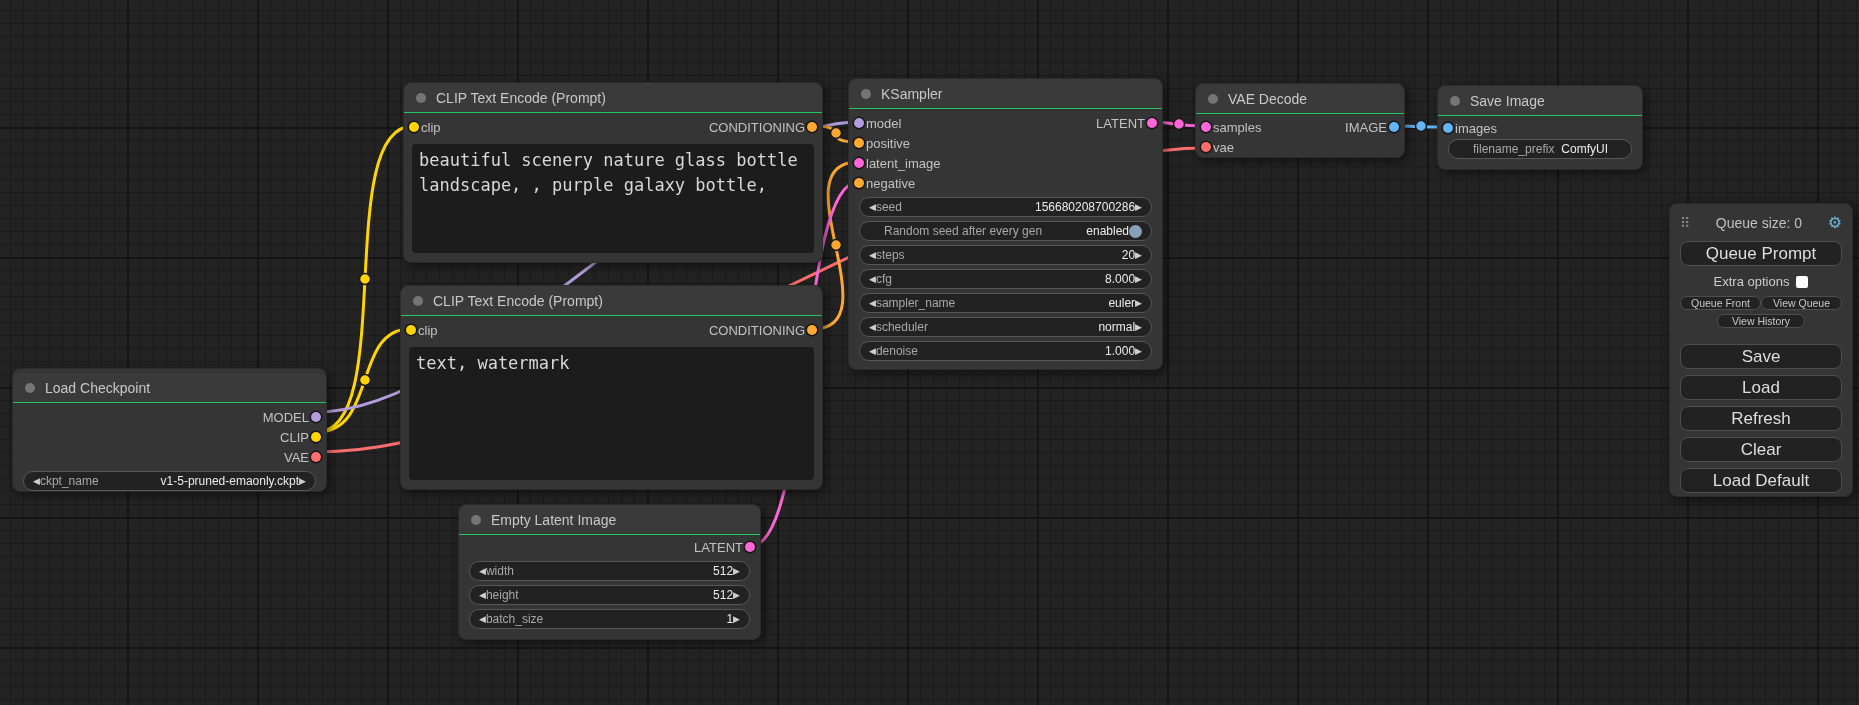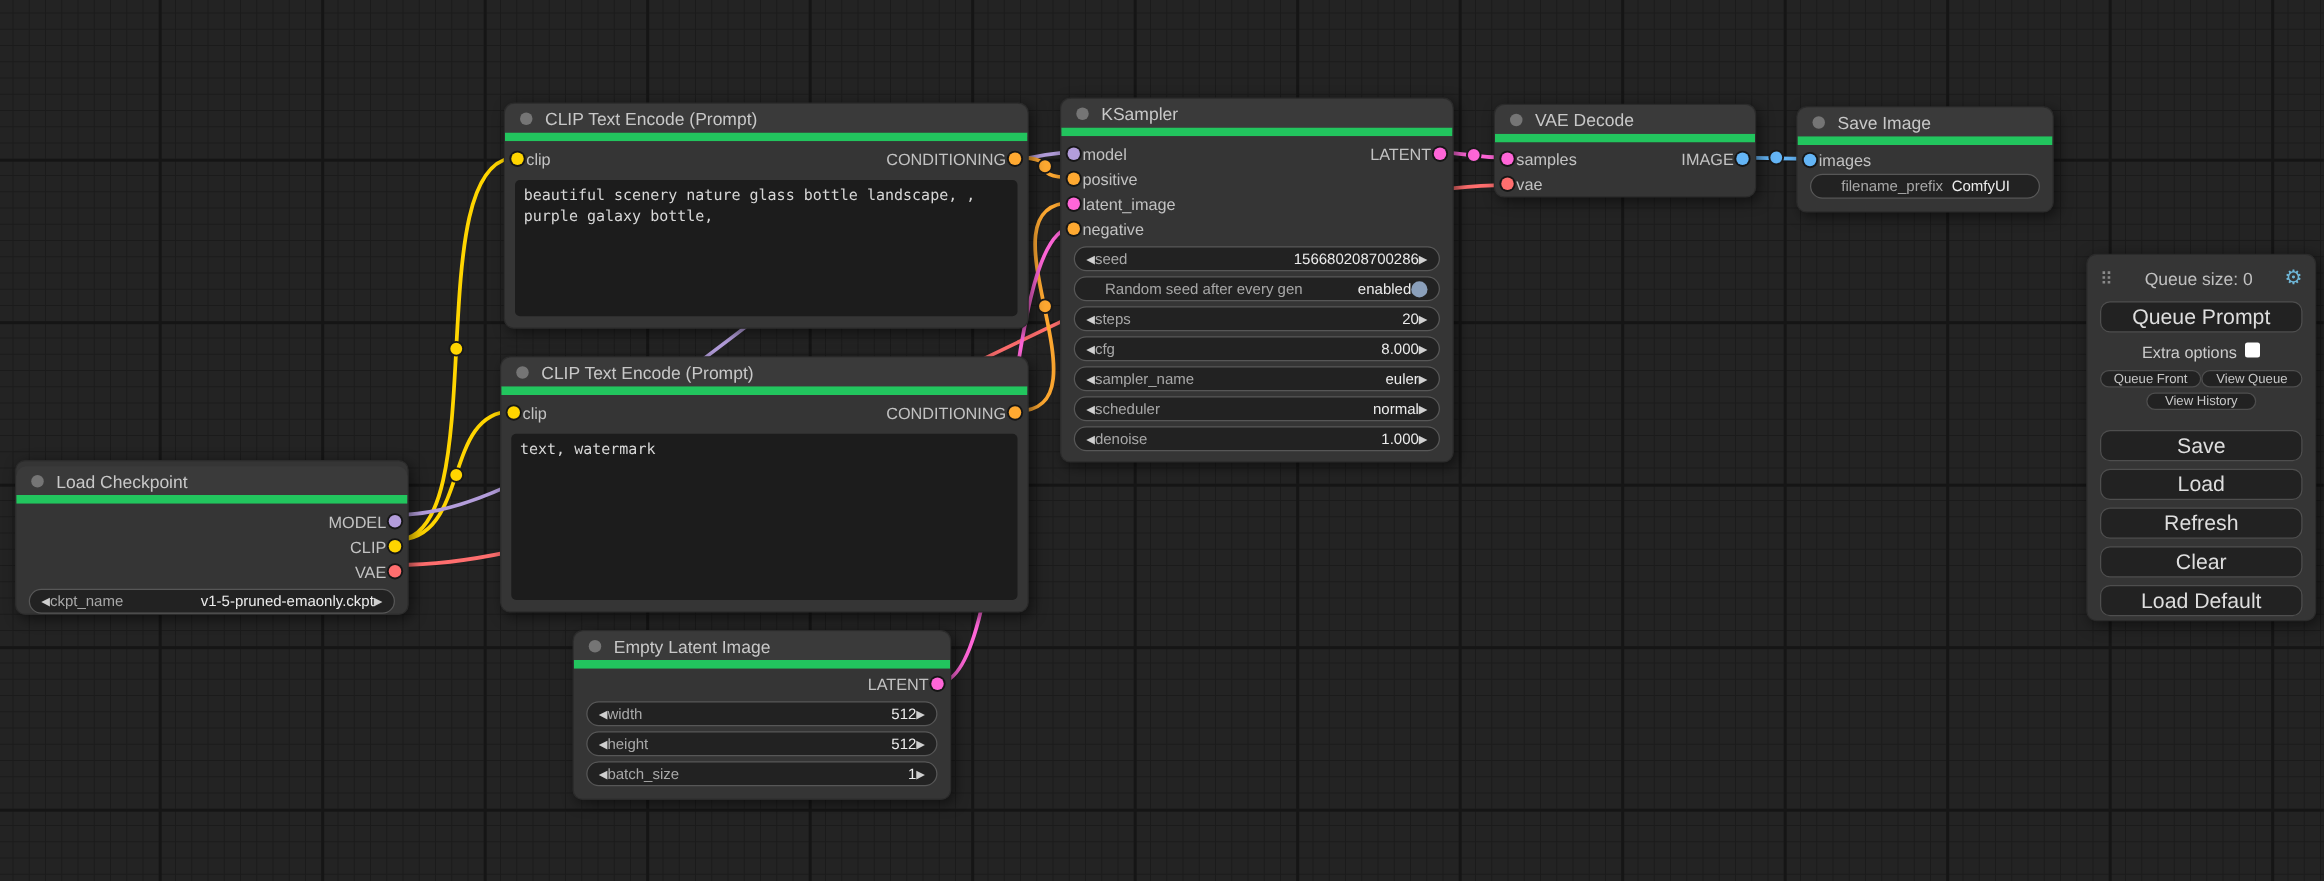--- a/index.html
+++ b/index.html
@@ -27,21 +27,21 @@
     border-radius:8px;
     box-shadow:3px 3px 10px rgba(0,0,0,.5);
     display:flex; flex-direction:column;
     color:#c2c2c2;
   }
   .node-title {
     height:30px; flex:0 0 30px;
     display:flex; align-items:center; gap:10px;
     padding:0 12px;
     background:#3a3a3a;
-    border-bottom:7px solid #22c55e;
+    border-bottom:1px solid #22c55e;
     border-radius:8px 8px 0 0;
     color:#c8c8c8; font-size:14px;
     cursor:default; white-space:nowrap;
   }
   .collapse-dot { width:10px; height:10px; border-radius:50%; background:#757575; flex:0 0 auto; }
   .slot {
     position:relative; height:20px; flex:0 0 20px;
     display:flex; align-items:center;
     padding:0 17px;
     font-size:13px; color:#c2c2c2; white-space:nowrap;
@@ -68,21 +68,21 @@
   }
   .widget .wvalue { margin-left:auto; color:#ececec; }
   .widget .warr { color:#cfcfcf; font-size:9px; line-height:1; }
   .widget .toggle { width:13px; height:13px; border-radius:50%; flex:0 0 auto; }
   .widget.centered { justify-content:flex-start; padding-left:24px; }
   .prompt {
     flex:1; margin:7px 8px 9px 8px;
     background:#1c1c1c; border-radius:4px;
     padding:4px 7px;
     font-family:"DejaVu Sans Mono", monospace;
-    font-size:12px; line-height:1.45; color:#d8d8d8;
+    font-size:17px; line-height:1.45; color:#d8d8d8;
     white-space:pre-wrap; overflow:hidden;
   }
   .menu {
     position:absolute; z-index:3;
     left:1669px; top:203px; width:184px; height:294px;
     background:#353535;
     border:1px solid #2b2b2b;
     border-radius:8px;
     box-shadow:3px 3px 12px rgba(0,0,0,.55);
     padding:9px 10px; color:#c8c8c8;
@@ -93,21 +93,21 @@
   .gear { font-size:16px; line-height:1; cursor:pointer; }
   .btn {
     display:flex; align-items:center; justify-content:center;
     background:#222; border:1px solid #4e4e4e; border-radius:8px;
     color:#dedede; cursor:pointer;
   }
   .btn.big { height:25px; font-size:17px; margin-top:6px; }
   .btn.primary { margin-top:8px; }
   .extra-row {
     margin-top:8px; height:15px;
-    display:flex; align-items:flex-start; justify-content:center; gap:7px;
+    display:flex; align-items:center; justify-content:center; gap:7px;
     font-size:13px; color:#cccccc;
   }
   .checkbox { width:12px; height:12px; background:#ffffff; border-radius:2px; cursor:pointer; }
   .small-row { display:flex; gap:0; margin-top:7px; }
   .btn.small { height:14px; font-size:10.5px; border-radius:7px; flex:1; color:#c8c8c8; }
   .btn.small.solo { margin:4px auto 0 auto; flex:none; width:88px; }
   .gap { height:10px; }
 </style>
 </head>
 <body>

